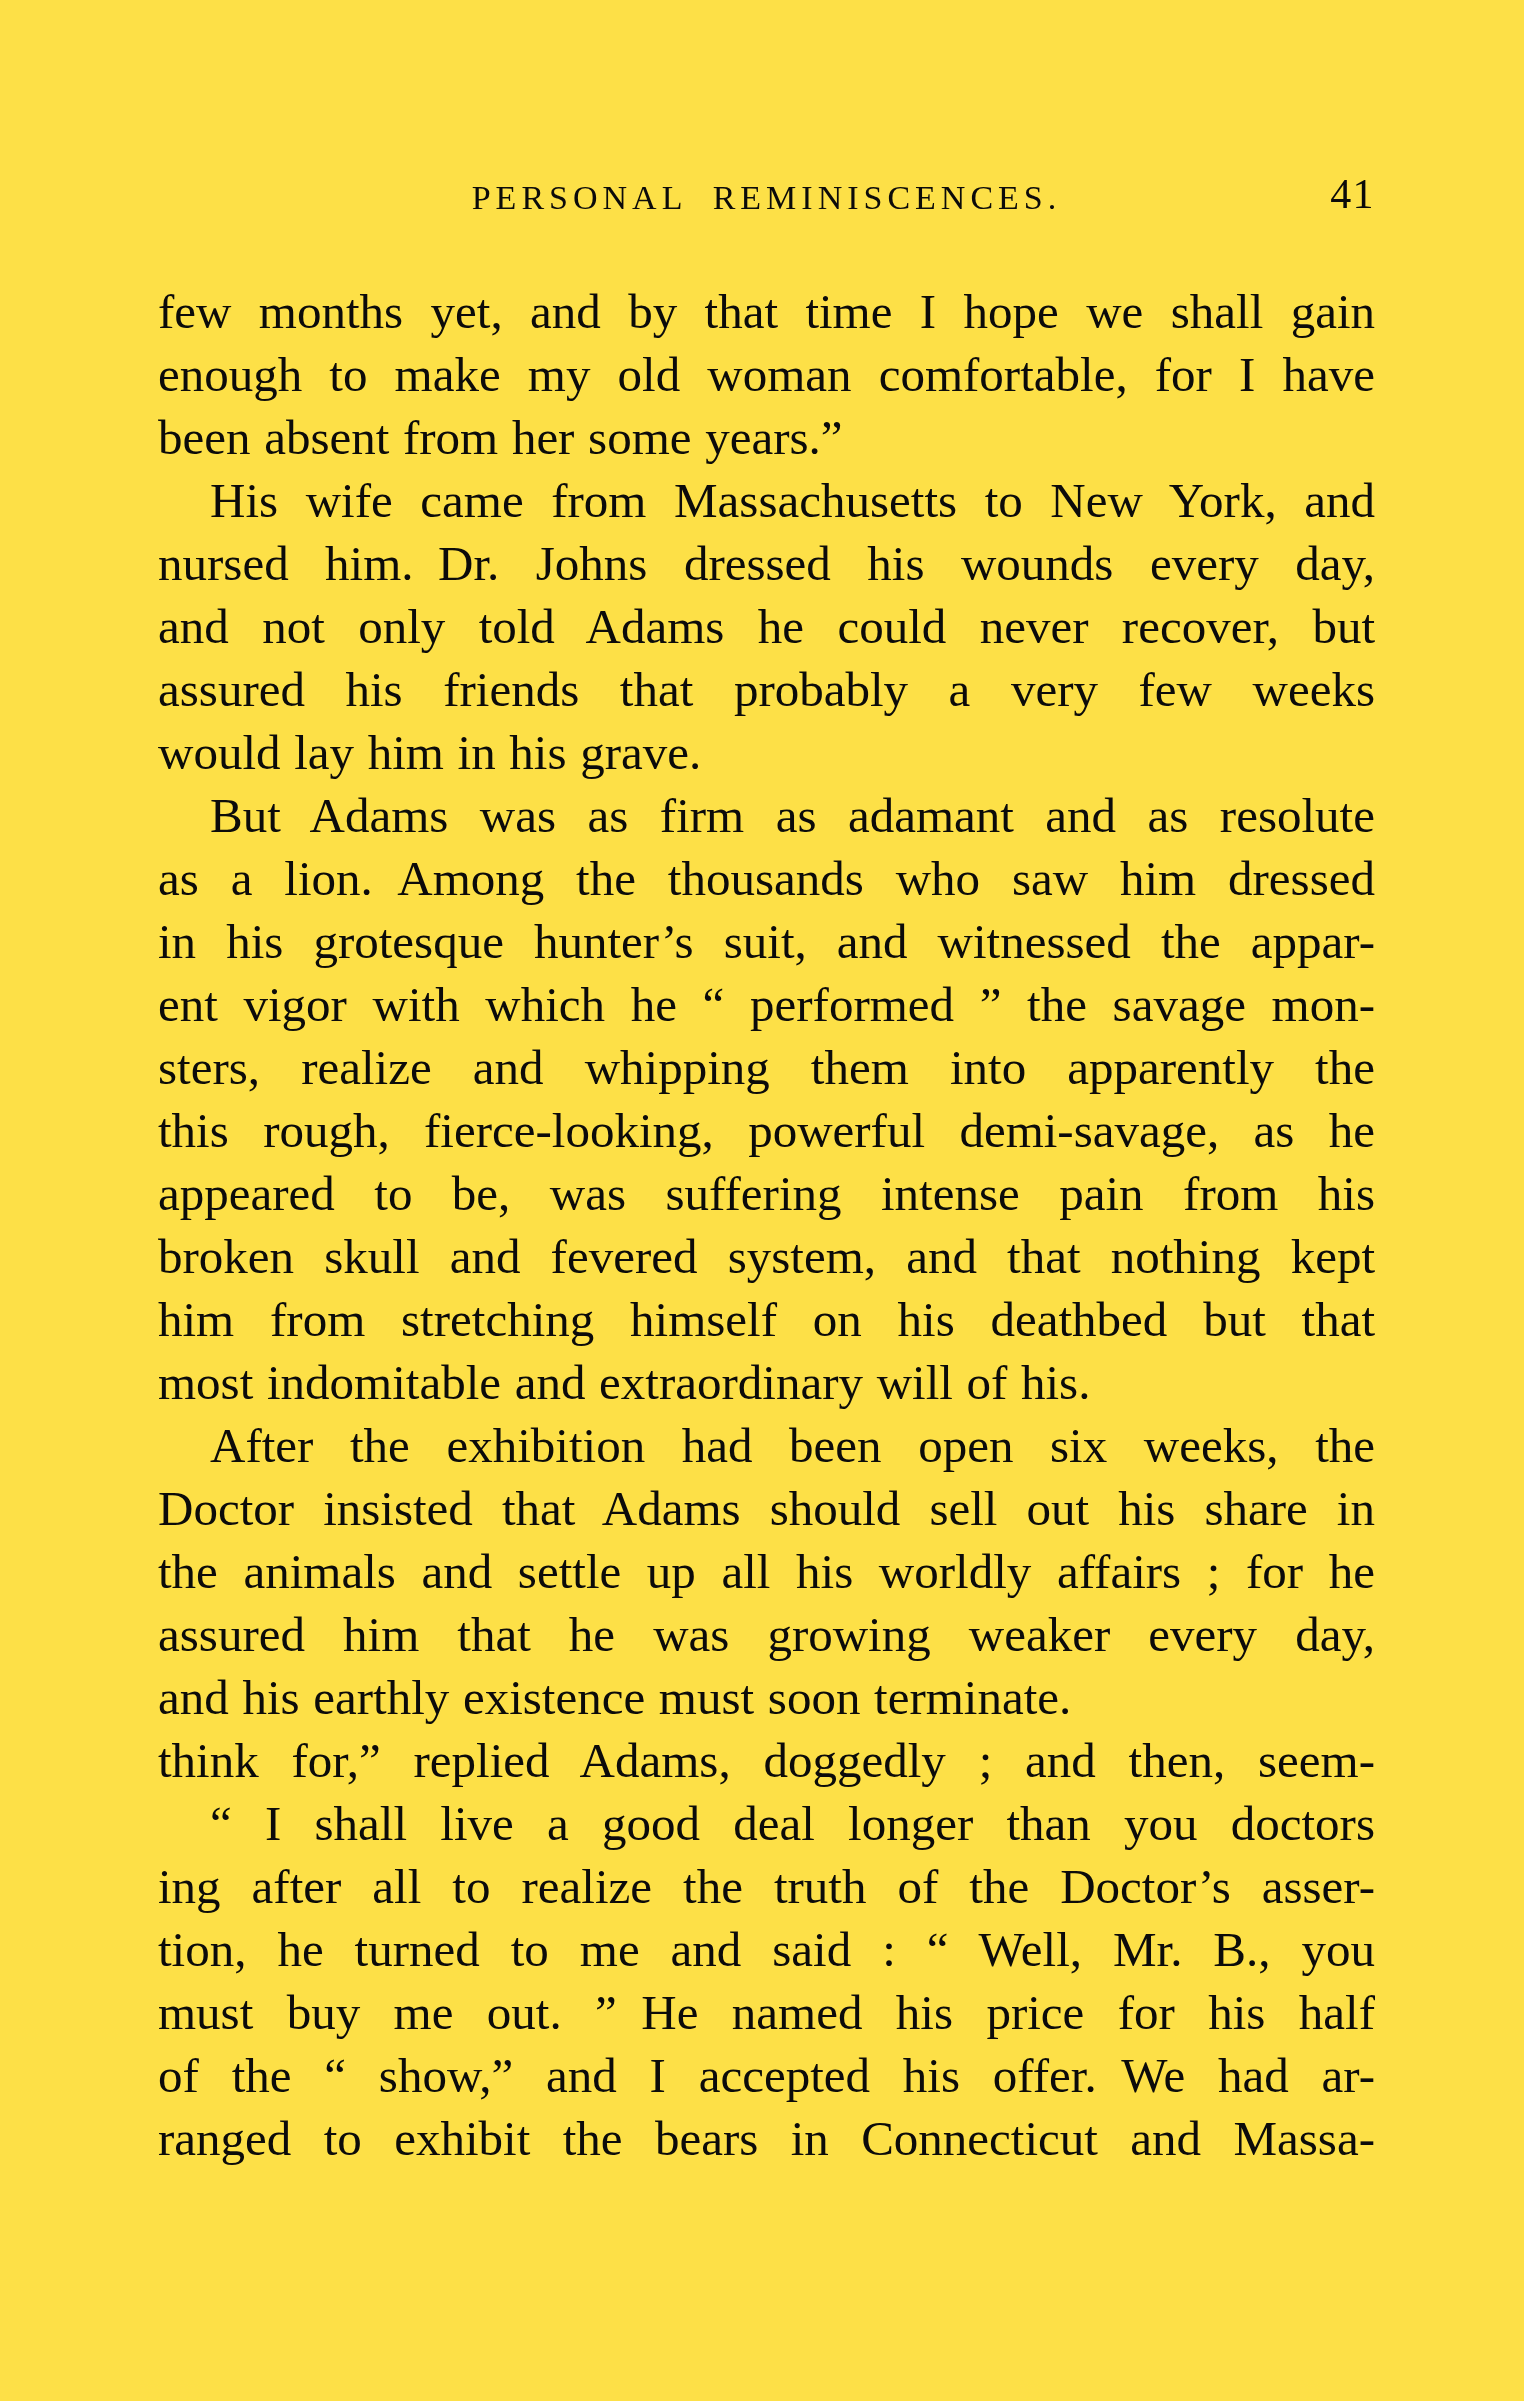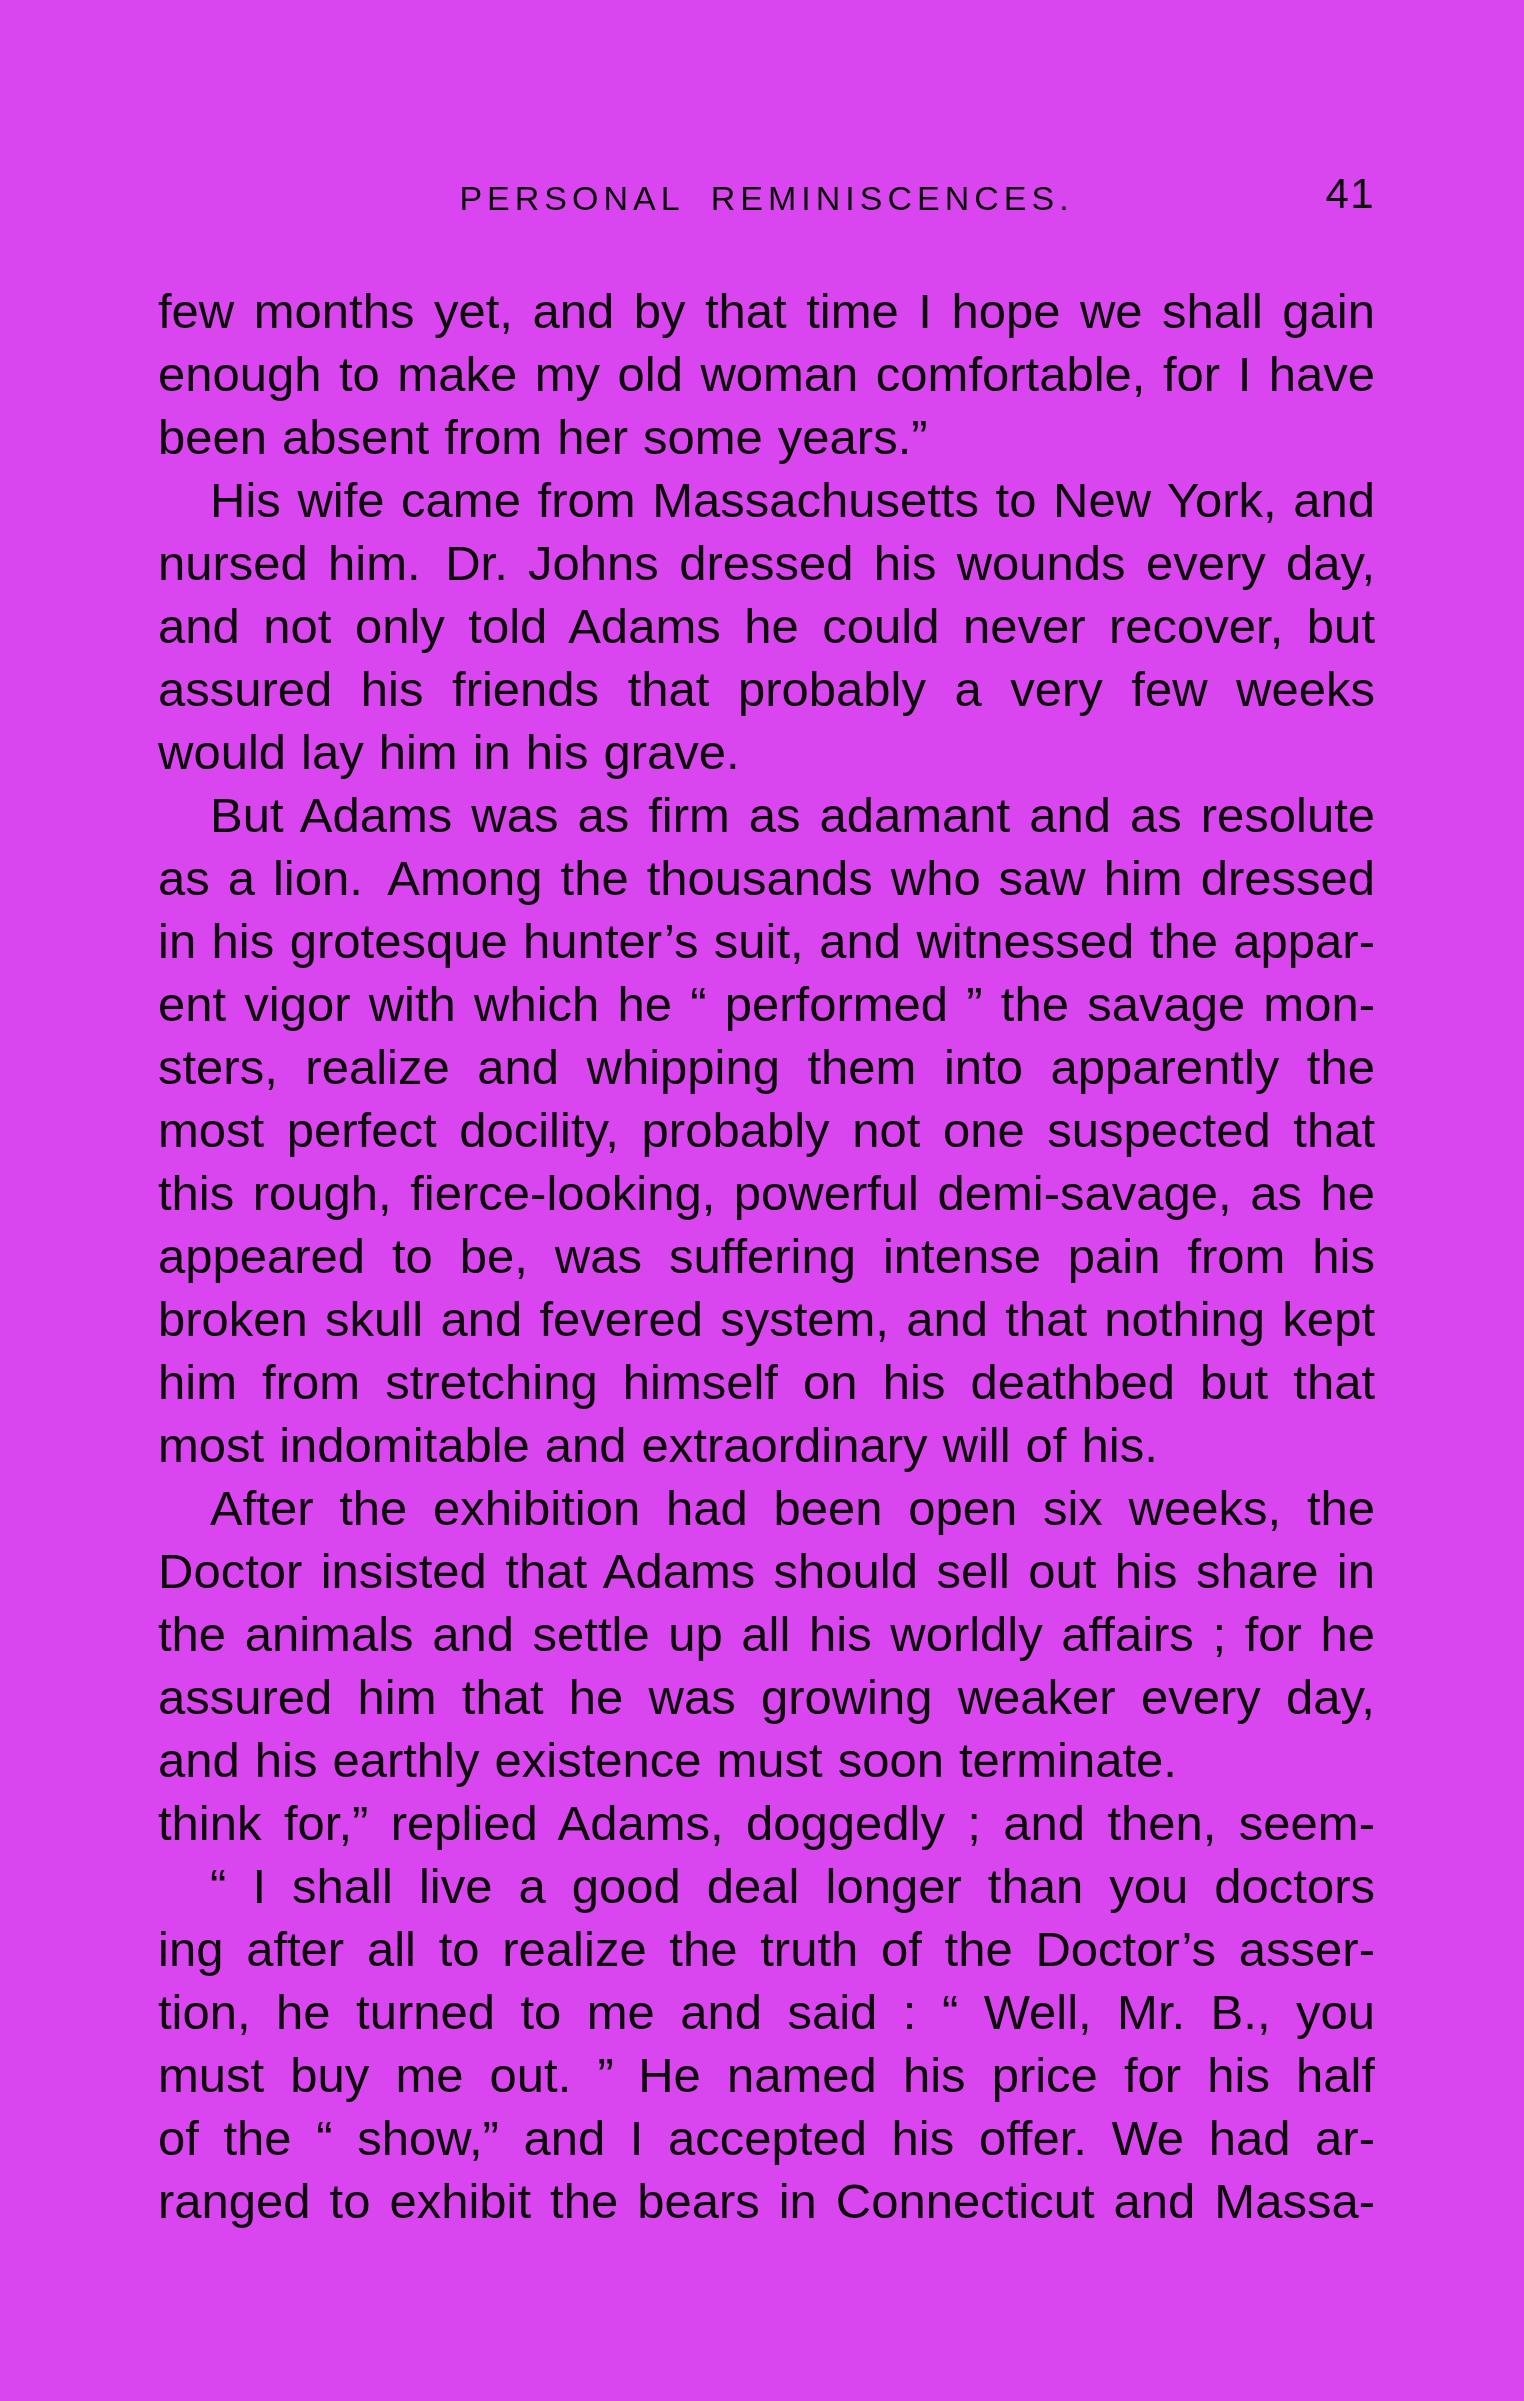--- a/index.html
+++ b/index.html
@@ -4,23 +4,23 @@
 <style>
   html, body {
     margin: 0;
     padding: 0;
     background: #ffffff;
   }
   .page {
     position: relative;
     width: 1524px;
     height: 2401px;
-    background: #d946ef;
+    background: #fde047;
     overflow: hidden;
-    font-family: Liberation Sans, sans-serif;
+    font-family: Liberation Serif, serif;
     color: #0c0b0a;
   }
   .header {
     position: absolute;
     top: 180px;
     left: 158px;
     width: 1217px;
     height: 46px;
   }
   .running-title {
@@ -78,21 +78,20 @@
       <div class="line indent">His wife came from Massachusetts to New York, and</div>
       <div class="line">nursed him. Dr. Johns dressed his wounds every day,</div>
       <div class="line">and not only told Adams he could never recover, but</div>
       <div class="line">assured his friends that probably a very few weeks</div>
       <div class="line para-end">would lay him in his grave.</div>
       <div class="line indent">But Adams was as firm as adamant and as resolute</div>
       <div class="line">as a lion. Among the thousands who saw him dressed</div>
       <div class="line">in his grotesque hunter’s suit, and witnessed the appar-</div>
       <div class="line">ent vigor with which he “ performed ” the savage mon-</div>
       <div class="line">sters, realize and whipping them into apparently the</div>
-      <div class="line">most perfect docility, probably not one suspected that</div>
       <div class="line">this rough, fierce-looking, powerful demi-savage, as he</div>
       <div class="line">appeared to be, was suffering intense pain from his</div>
       <div class="line">broken skull and fevered system, and that nothing kept</div>
       <div class="line">him from stretching himself on his deathbed but that</div>
       <div class="line para-end">most indomitable and extraordinary will of his.</div>
       <div class="line indent">After the exhibition had been open six weeks, the</div>
       <div class="line">Doctor insisted that Adams should sell out his share in</div>
       <div class="line">the animals and settle up all his worldly affairs ; for he</div>
       <div class="line">assured him that he was growing weaker every day,</div>
       <div class="line para-end">and his earthly existence must soon terminate.</div>

